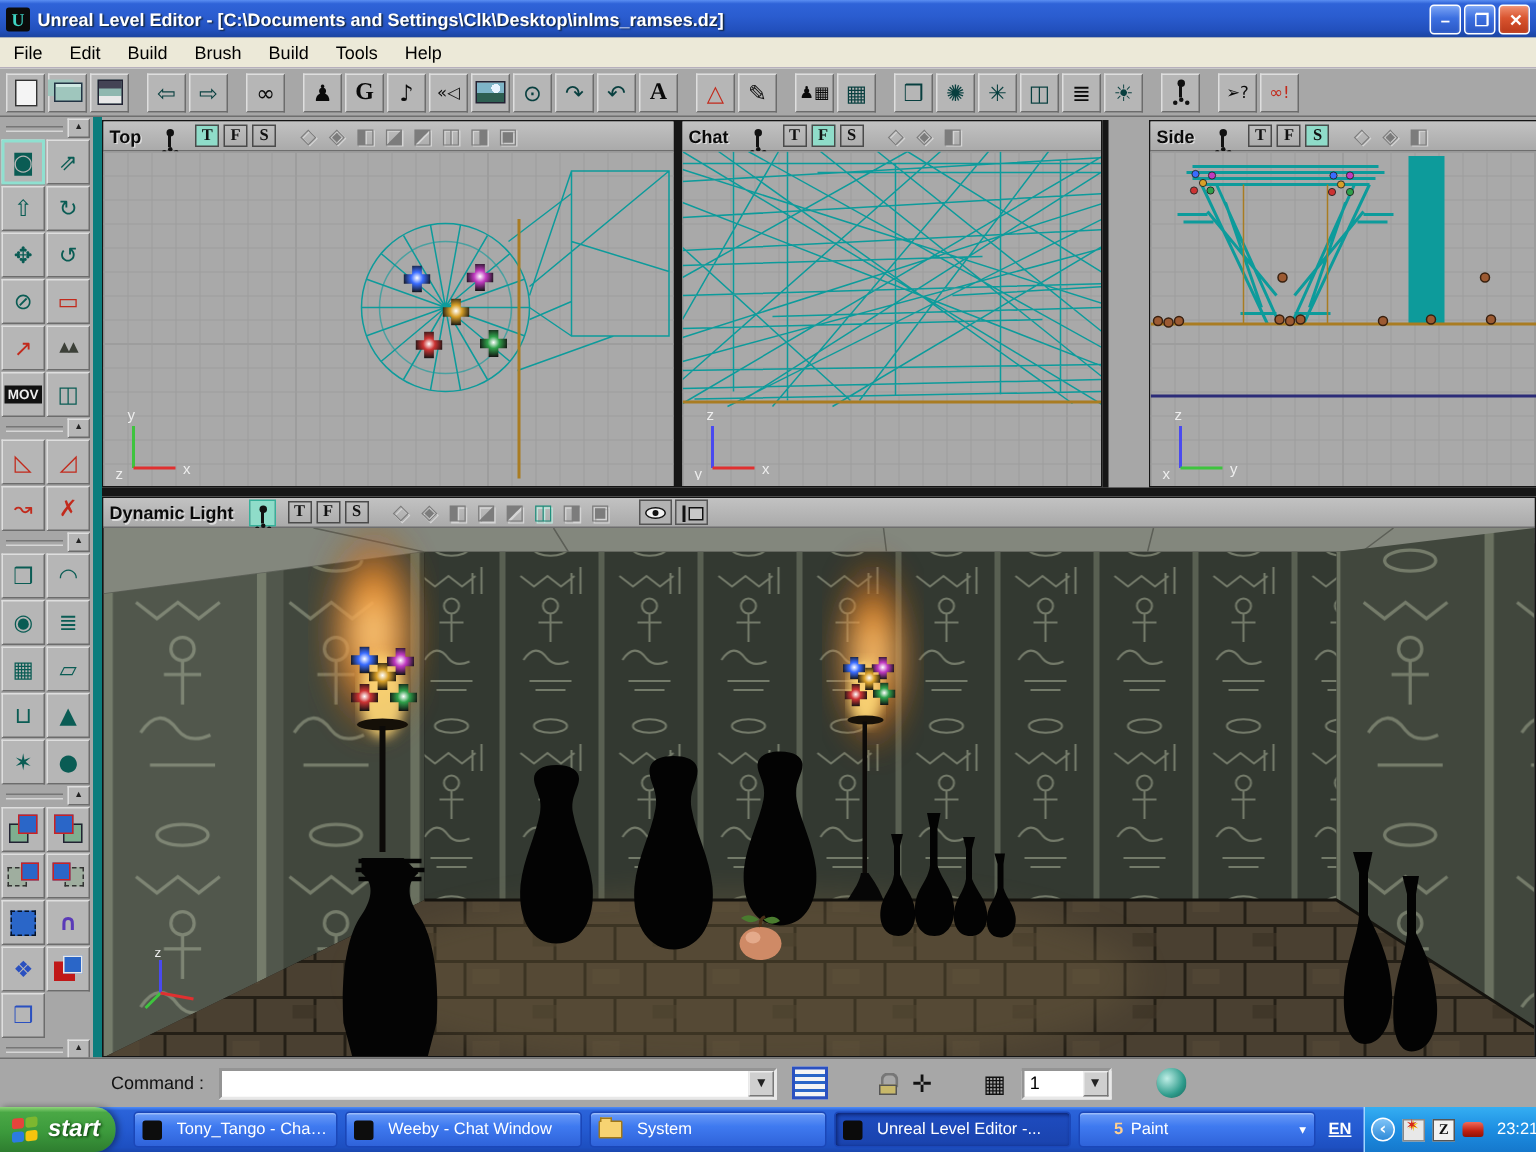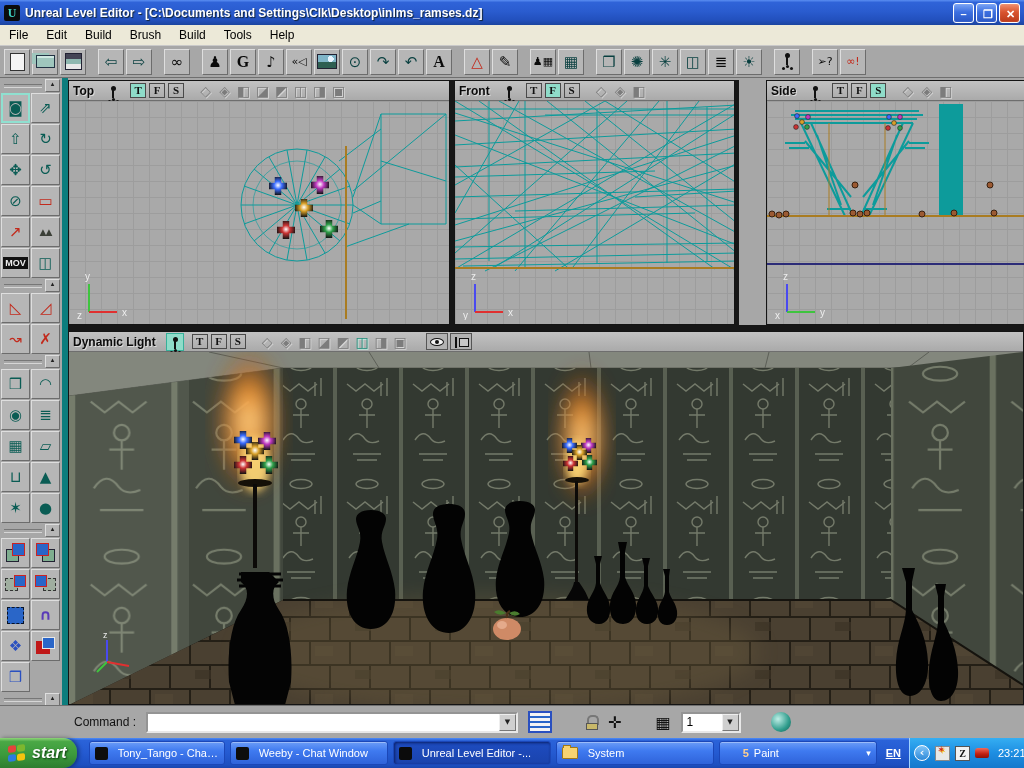--- a/index.html
+++ b/index.html
@@ -454,21 +454,21 @@
         <text x="10" y="12" fill="#eee" font-size="10">y</text>
         <text x="47" y="48" fill="#eee" font-size="10">x</text>
         <text x="2" y="51" fill="#eee" font-size="10">z</text>
       </svg>
     </div>
   </div>
   <div class="split" style="left:450px;top:80px;width:4px;height:245px;"></div>
 
   <div class="vp" id="vp-front" style="left:454px;top:80px;width:281px;height:245px;">
     <div class="vphead">
-      <span class="lbl">Front</span>
+      <span class="lbl">Chat</span>
       <span class="hjoy i-joy"></span>
       <button class="tfs">T</button>
       <button class="tfs on">F</button>
       <button class="tfs">S</button>
       <span class="modes">
           <button class="cube">◇</button>
           <button class="cube">◈</button>
           <button class="cube">◧</button>
         </span>
     </div>
@@ -718,29 +718,29 @@
     <button class="task">
           <span class="tico i-msn"></span>
           <span class="cnt"></span>
           <span class="lbl">Tony_Tango - Chat ...</span>
         </button>
         <button class="task wide">
           <span class="tico i-msn"></span>
           <span class="cnt"></span>
           <span class="lbl">Weeby - Chat Window</span>
         </button>
+        <button class="task wide">
+          <span class="tico i-fold"></span>
+          <span class="cnt"></span>
+          <span class="lbl">System</span>
+        </button>
         <button class="task pressed wide">
           <span class="tico i-ued"></span>
           <span class="cnt"></span>
           <span class="lbl">Unreal Level Editor -...</span>
-        </button>
-        <button class="task wide">
-          <span class="tico i-fold"></span>
-          <span class="cnt"></span>
-          <span class="lbl">System</span>
         </button>
         <button class="task grouped wide">
           <span class="tico i-paint"></span>
           <span class="cnt">5</span>
           <span class="lbl">Paint</span>
         </button>
       </span>
     <span id="lang">EN</span>
     <span id="tray">
       <button class="chev">‹</button>

